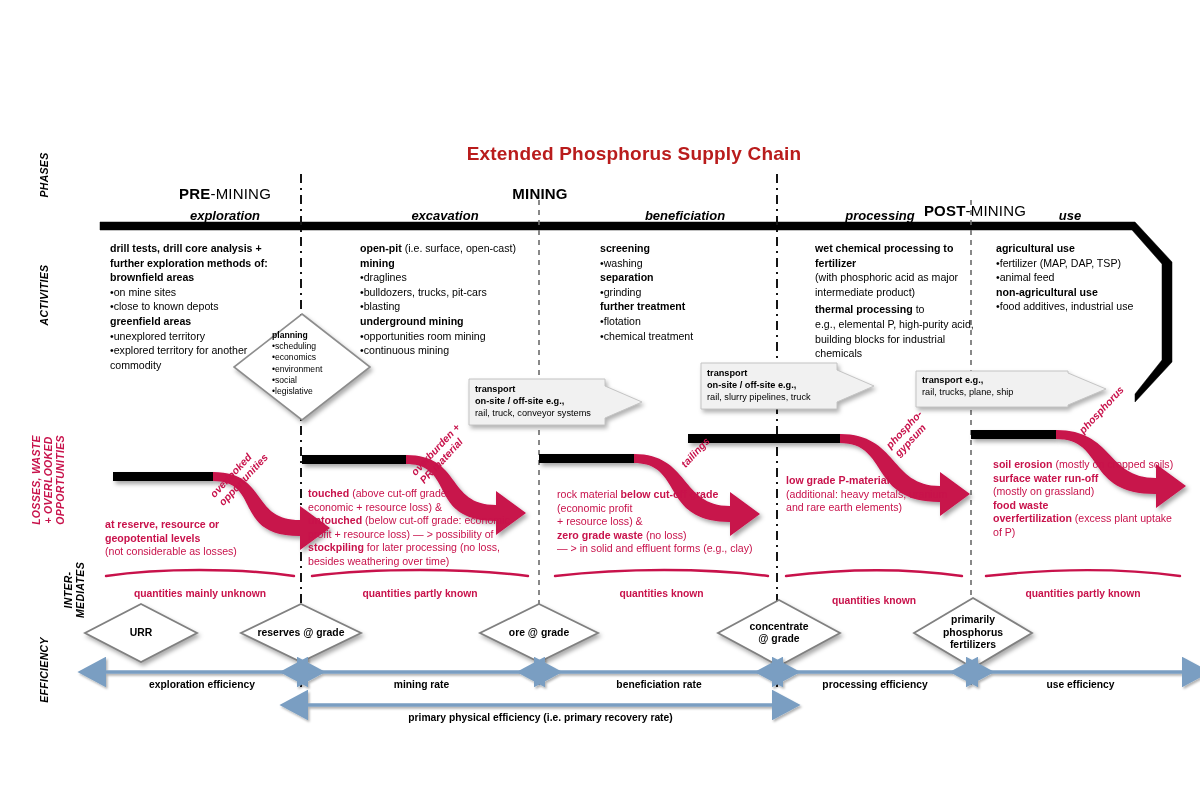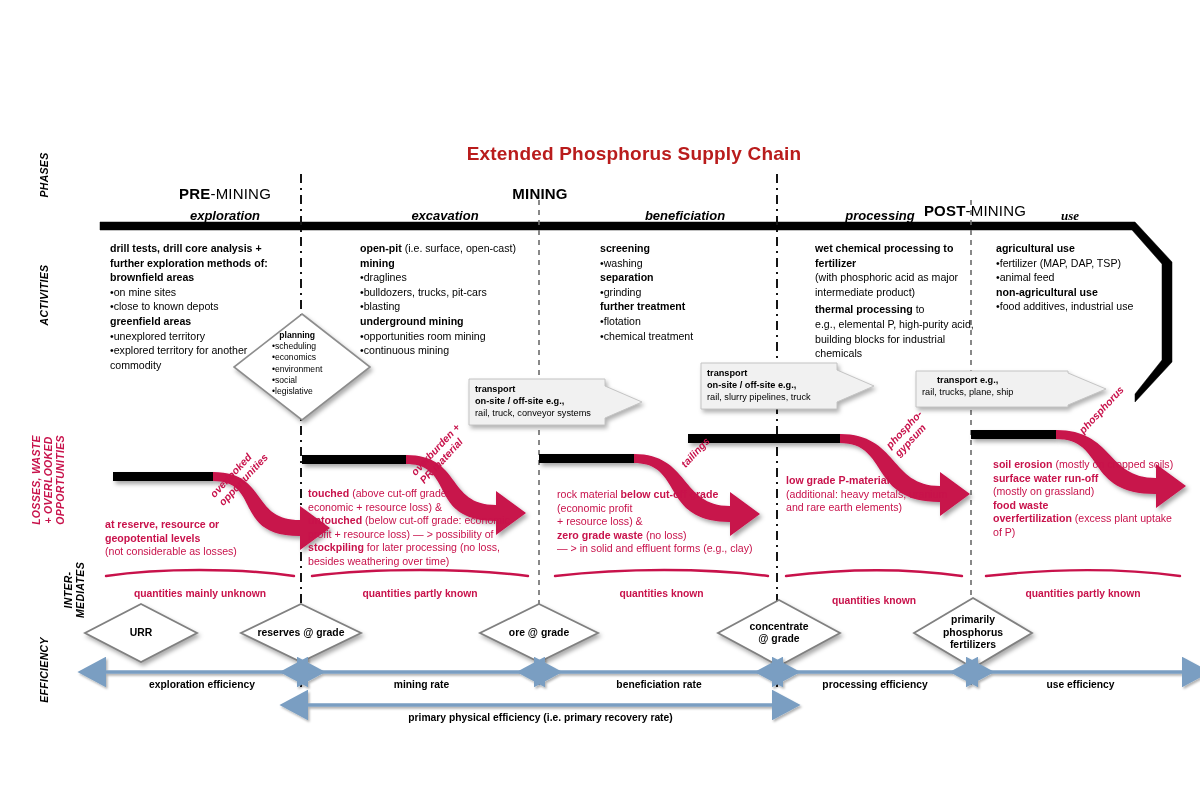--- a/index.html
+++ b/index.html
@@ -81,21 +81,21 @@
 
   <div class="abs phase-h" style="left:110px;top:185px;width:230px;"><b>PRE</b><span>-MINING</span></div>
   <div class="abs phase-sub" style="left:110px;top:208px;width:230px;">exploration</div>
 
   <div class="abs phase-h" style="left:440px;top:185px;width:200px;"><b>MINING</b><span></span></div>
   <div class="abs phase-sub" style="left:330px;top:208px;width:230px;">excavation</div>
   <div class="abs phase-sub" style="left:570px;top:208px;width:230px;">beneficiation</div>
 
   <div class="abs phase-h" style="left:860px;top:202px;width:230px;"><b>POST</b><span>-MINING</span></div>
   <div class="abs phase-sub" style="left:790px;top:208px;width:180px;">processing</div>
-  <div class="abs phase-sub" style="left:980px;top:208px;width:180px;font-family:Liberation Serif, serif;">use</div>
+  <div class="abs phase-sub" style="left:980px;top:208px;width:180px;">use</div>
 
   <svg class="abs" style="left:100px;top:222px;" width="1080" height="220">
     <path d="M0,0 L1035,0 L1072,40 L1072,140 L1035,180 L1035,172 L1062,138 L1062,42 L1032,8 L0,8 Z" fill="#000"></path>
     <path d="M0,0 L1035,0 L1072,40 L1072,140 L1035,180 L1035,172 L1062,138 L1062,42 L1032,8 L0,8 Z" fill="none" stroke="#000" stroke-width="0.5"></path>
   </svg>
 
   <svg class="abs" style="left:0;top:170px;" width="1200" height="540">
     <g stroke="#151515" stroke-width="2" fill="none">
       <path d="M301,4 L301,520" stroke-dasharray="9 5 2 5"></path>
       <path d="M777,4 L777,520" stroke-dasharray="9 5 2 5"></path>
@@ -150,21 +150,21 @@
     <div><span class="n">•animal feed</span></div>
     <div><span class="b">non-agricultural use</span></div>
     <div><span class="n">•food additives, industrial use</span></div>
   </div>
 
   <div class="abs diamond-wrap" style="left:232px;top:312px;width:140px;height:110px;">
     <svg width="140" height="110" style="position:absolute;left:0;top:0;">
       <polygon points="70,2 138,55 70,108 2,55" fill="#ffffff" stroke="#8d8d8d" stroke-width="1.6"></polygon>
     </svg>
     <div style="position:absolute;left:40px;top:18px;font-size:8.6px;line-height:11.2px;">
-      <div style="font-weight:bold;text-align:center;">planning</div>
+      <div style="font-weight:bold;">planning</div>
       <div>•scheduling</div>
       <div>•economics</div>
       <div>•environment</div>
       <div>•social</div>
       <div>•legislative</div>
     </div>
   </div>
 
   <div class="abs" style="left:468px;top:378px;width:175px;height:48px;">
     <svg width="175" height="48" style="position:absolute;left:0;top:0;filter:drop-shadow(2px 3px 2px rgba(0,0,0,.3));">
@@ -181,21 +181,21 @@
     <svg width="175" height="48" style="position:absolute;left:0;top:0;filter:drop-shadow(2px 3px 2px rgba(0,0,0,.3));">
       <polygon points="1,1 137,1 137,8 174,24 137,40 137,47 1,47" fill="#f1f1f1" stroke="#c4c4c4" stroke-width="1"></polygon>
     </svg>
     <div style="position:absolute;left:7px;top:5px;font-size:9.2px;line-height:12px;">
       <div style="font-weight:bold;">transport</div>
       <div style="font-weight:bold;">on-site / off-site e.g.,</div>
       <div>rail, slurry pipelines, truck</div>
     </div>
   </div>
 
-  <div class="abs" style="left:915px;top:370px;width:192px;height:38px;text-align:center;">
+  <div class="abs" style="left:915px;top:370px;width:192px;height:38px;">
     <svg width="192" height="38" style="position:absolute;left:0;top:0;filter:drop-shadow(2px 3px 2px rgba(0,0,0,.3));">
       <polygon points="1,1 153,1 153,3 191,19 153,35 153,37 1,37" fill="#f1f1f1" stroke="#c4c4c4" stroke-width="1"></polygon>
     </svg>
     <div style="position:absolute;left:7px;top:4px;font-size:9.2px;line-height:12px;">
       <div style="font-weight:bold;">transport e.g.,</div>
       <div>rail, trucks, plane, ship</div>
     </div>
   </div>
 
   <svg class="abs" style="left:0;top:410px;" width="1200" height="180">

